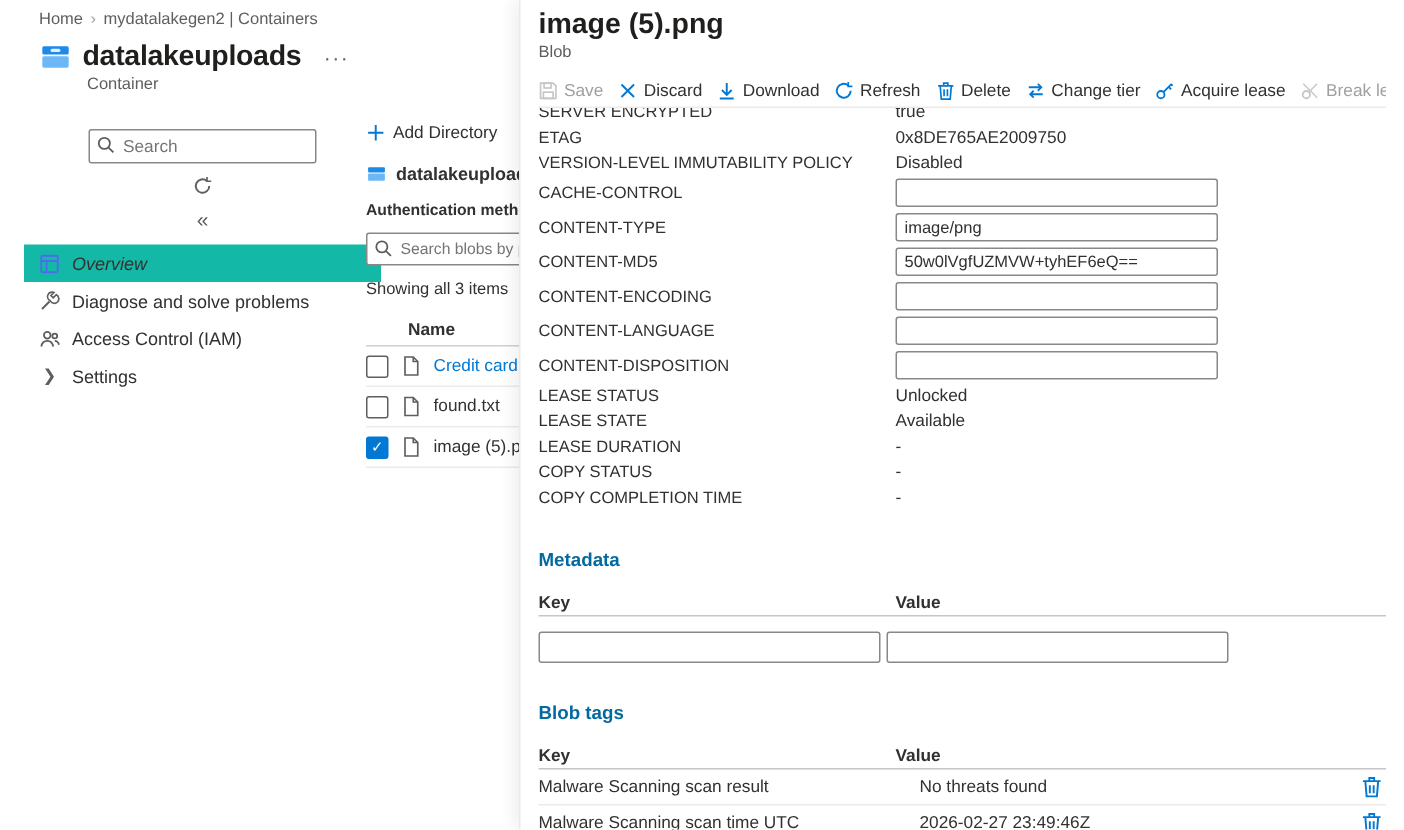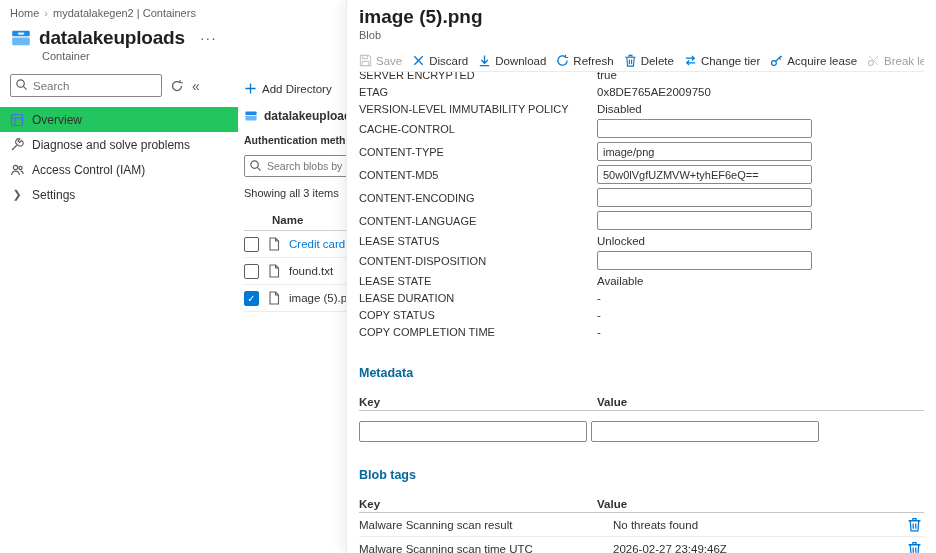--- a/index.html
+++ b/index.html
@@ -1,38 +1,38 @@
 <!DOCTYPE html>
 <html><head>
 <meta charset="utf-8">
 <style>
   * { box-sizing: border-box; margin: 0; padding: 0; }
   html, body { width: 936px; height: 553px; overflow: hidden; background: #fff;
     font-family: "Liberation Sans", sans-serif; color: #323130; }
 
   
-  .left-pane { position: absolute; left: 0; top: 0; width: 238px; height: 100%; background: #fff; }
+  .left-pane { position: absolute; left: 16px; top: 0; width: 238px; height: 100%; background: #fff; }
   .breadcrumb { padding: 7px 10px 2px; font-size: 11px; color: #605e5c; display: flex; gap: 5px; align-items: center; white-space: nowrap; }
   .breadcrumb a { color: #605e5c; text-decoration: none; cursor: pointer; }
   .crumb-sep { color: #a19f9d; font-size: 11px; }
   .title-row { display: flex; align-items: center; gap: 7px; padding: 6px 10px 0; }
   .page-title { font-size: 19px; font-weight: bold; color: #201f1e; letter-spacing: -0.2px; }
   .more-btn { color: #605e5c; font-size: 14px; letter-spacing: 1px; margin-left: 8px; cursor: pointer; }
   .page-subtitle { font-size: 11px; color: #605e5c; padding: 1px 10px 0 42px; }
-  .menu-search-row { display: flex; align-items: center; gap: 8px; margin: 12px 10px 0; }
+  .menu-search-row { display: flex; align-items: center; gap: 8px; margin: 24px 10px 0; flex-direction: column; }
   .menu-search { position: relative; width: 152px; }
   .menu-search input { width: 100%; height: 23px; border: 1px solid #8a8886; border-radius: 2px;
     font-size: 11.5px; padding: 0 4px 0 22px; color: #323130; font-family: inherit; }
   .search-glyph { position: absolute; left: 5px; top: 4px; width: 13px; height: 13px; color: #605e5c; }
   .mini-icon { width: 14px; height: 14px; color: #605e5c; cursor: pointer; }
   .collapse-btn { color: #605e5c; font-size: 14px; cursor: pointer; line-height: 1; }
   .menu { margin-top: 10px; }
   .menu-item { height: 25px; display: flex; align-items: center; gap: 8px; padding: 0 10px;
     font-size: 12px; color: #323130; cursor: pointer; white-space: nowrap; }
-  .menu-item.selected { background: #22c55e; }
+  .menu-item.selected { background: #14b8a6; font-style: italic; }
   .menu-icon { width: 14px; height: 14px; flex: 0 0 14px; color: #5b5fc7; }
   .menu-icon.gray { color: #605e5c; }
   .menu-chevron { width: 14px; text-align: center; color: #605e5c; font-size: 11px; }
 
   
   .mid-pane { position: absolute; left: 238px; top: 12px; width: 110px; height: 100%; overflow: hidden; }
   .mid-inner { width: 320px; padding-left: 6px; }
   .mid-toolbar { margin-top: 70px; display: flex; gap: 16px; align-items: center; white-space: nowrap; }
   .cmd { display: inline-flex; align-items: center; gap: 5px; font-size: 11.5px; color: #323130; cursor: pointer; }
   .cmd .cmd-icon { width: 13px; height: 13px; color: #0078d4; }
@@ -352,27 +352,27 @@
       <input class="prop-input" value="50w0lVgfUZMVW+tyhEF6eQ==" style="">
     </div>
     <div class="prop-row input-type">
       <div class="prop-label">CONTENT-ENCODING</div>
       <input class="prop-input" value="" style="">
     </div>
     <div class="prop-row input-type">
       <div class="prop-label">CONTENT-LANGUAGE</div>
       <input class="prop-input" value="" style="">
     </div>
+    <div class="prop-row input-type">
+      <div class="prop-label">CONTENT-DISPOSITION</div>
+      <input class="prop-input" value="" style="">
+    </div>
     <div class="prop-row">
       <div class="prop-label">LEASE STATUS</div>
       <div class="prop-value">Unlocked</div>
-    </div>
-    <div class="prop-row input-type">
-      <div class="prop-label">CONTENT-DISPOSITION</div>
-      <input class="prop-input" value="" style="">
     </div>
     <div class="prop-row">
       <div class="prop-label">LEASE STATE</div>
       <div class="prop-value">Available</div>
     </div>
     <div class="prop-row">
       <div class="prop-label">LEASE DURATION</div>
       <div class="prop-value">-</div>
     </div>
     <div class="prop-row">

